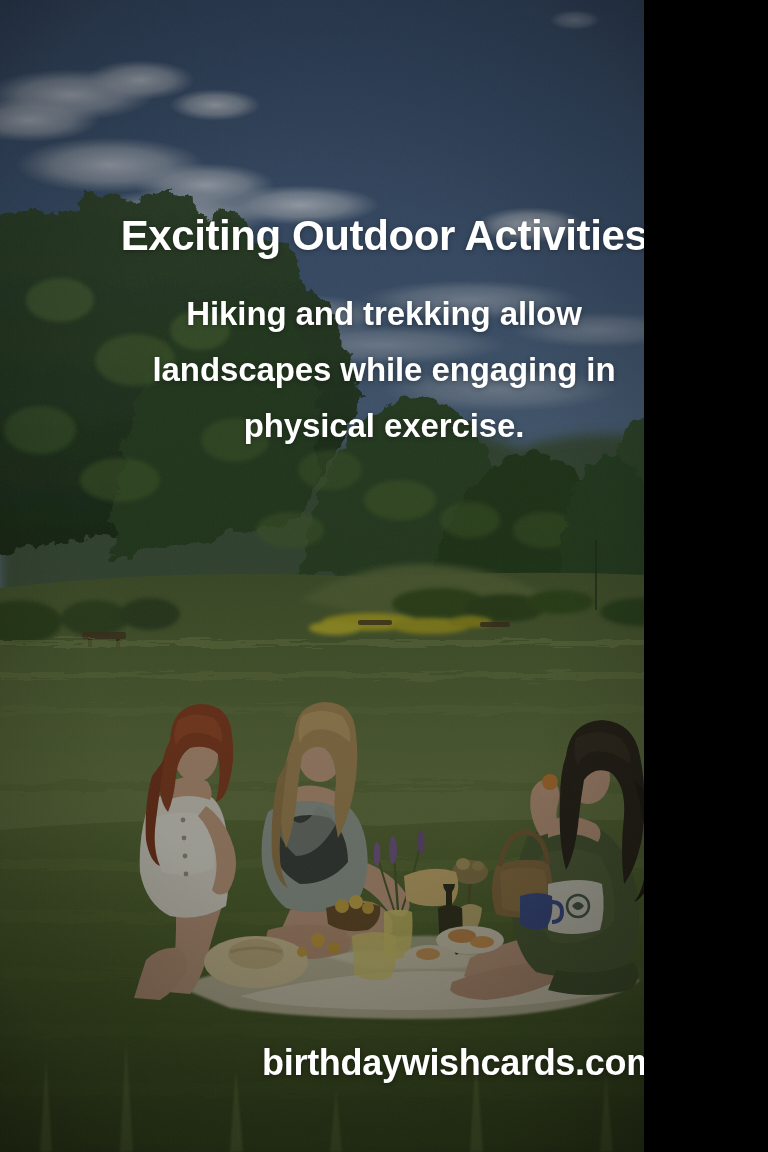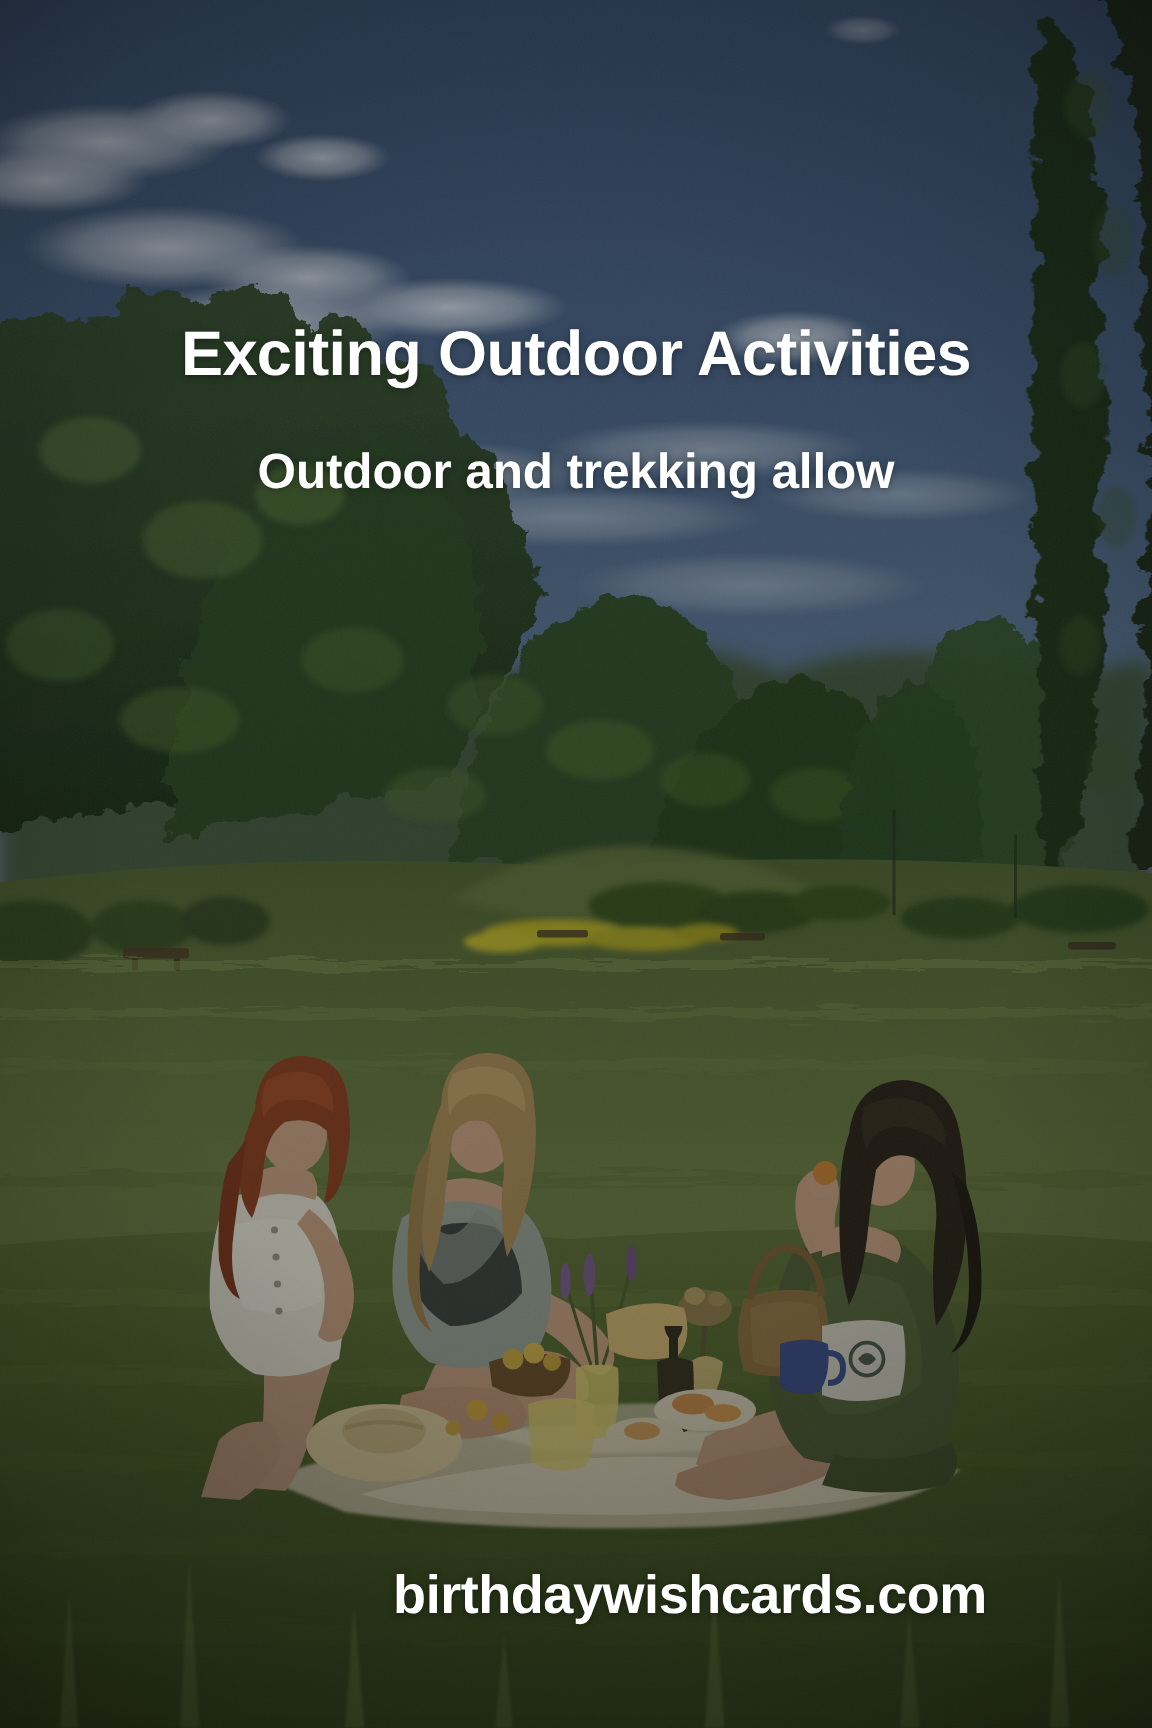--- a/index.html
+++ b/index.html
@@ -1,20 +1,20 @@
 <!DOCTYPE html>
 <html><head>
 <meta charset="utf-8">
 <style>
   html,body{margin:0;padding:0;background:#000;}
   body{font-family:"Liberation Sans",sans-serif;}
 
   #card{
     position:relative;
-    width:768px;height:1152px;
+    width:644px;height:1152px;
     overflow:hidden;
     background:#7f1d1d;
   }
   #scene{position:absolute;inset:0;width:768px;height:1152px;display:block;}
 
   
   #tint{
     position:absolute;inset:0;
     background:linear-gradient(to bottom,
         rgba(10,14,20,0.30) 0%,
@@ -451,18 +451,20 @@
 
     <rect x="0" y="0" width="768" height="1152" filter="url(#grainF)" opacity="0.5"></rect>
   </svg>
 
   <div id="tint"></div>
   <div id="vignette"></div>
 
   <div class="txtlayer" id="headline">Exciting Outdoor Activities</div>
 
   <div class="txtlayer" id="subcopy">
-    <span class="ln">Outdoor and trekking allow</span>
+    <span class="ln">Hiking and trekking allow</span>
+    <span class="ln">landscapes while engaging in</span>
+    <span class="ln">physical exercise.</span>
   </div>
 
   <div class="txtlayer" id="footer">birthdaywishcards.com</div>
 
 </div>
 
 </body></html>

